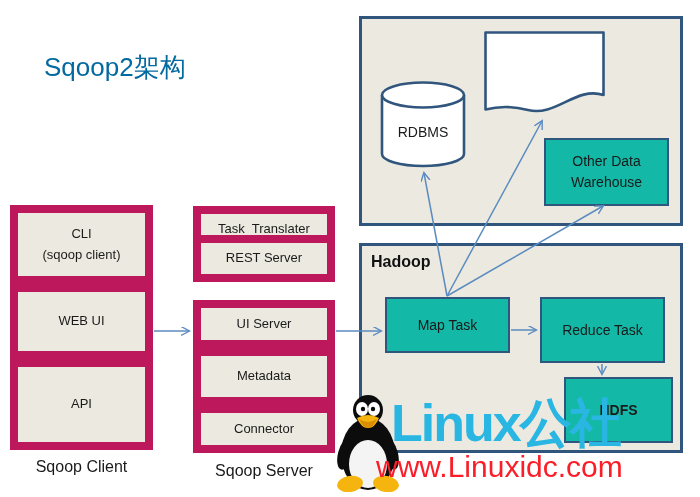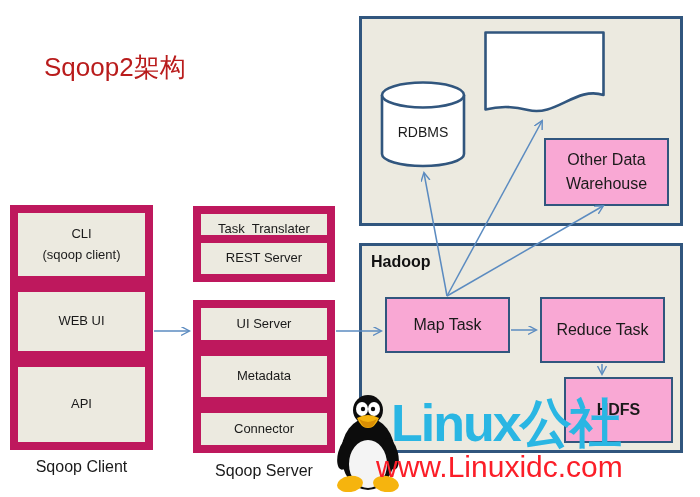--- a/index.html
+++ b/index.html
@@ -4,36 +4,36 @@
 <style>
   html,body{margin:0;padding:0;}
   body{
     width:700px;height:497px;position:relative;overflow:hidden;
     background:#ffffff;
     font-family:"Liberation Sans", sans-serif;
     color:#1a1a1a;
   }
   .abs{position:absolute;}
   .title{
-    left:44px;top:50px;font-size:26px;color:#b91c1c;
+    left:44px;top:50px;font-size:26px;color:#0369a1;
     letter-spacing:0px;
   }
   
   .cell{
     background:#eceae0;border:8px solid #be185d;box-sizing:border-box;
     display:flex;align-items:center;justify-content:center;text-align:center;
     font-size:13px;white-space:pre-wrap;line-height:1.55;
   }
   .container-box{
     background:#eceae0;border:3px solid #31567e;box-sizing:border-box;
   }
   .white-box{
-    background:#f9a8d4;border:2px solid #31567e;box-sizing:border-box;
+    background:#14b8a6;border:2px solid #31567e;box-sizing:border-box;
     display:flex;align-items:center;justify-content:center;text-align:center;
-    font-size:16px;white-space:pre-wrap;line-height:1.5;
+    font-size:14px;white-space:pre-wrap;line-height:1.5;
   }
   .stack-label{
     font-size:16px;text-align:center;color:#1a1a1a;
   }
   .hadoop-label{
     font-size:16px;font-weight:bold;color:#111;
   }
   .shape-label{
     position:absolute;left:0;right:0;text-align:center;
     font-size:14px;white-space:pre-wrap;line-height:1.5;

